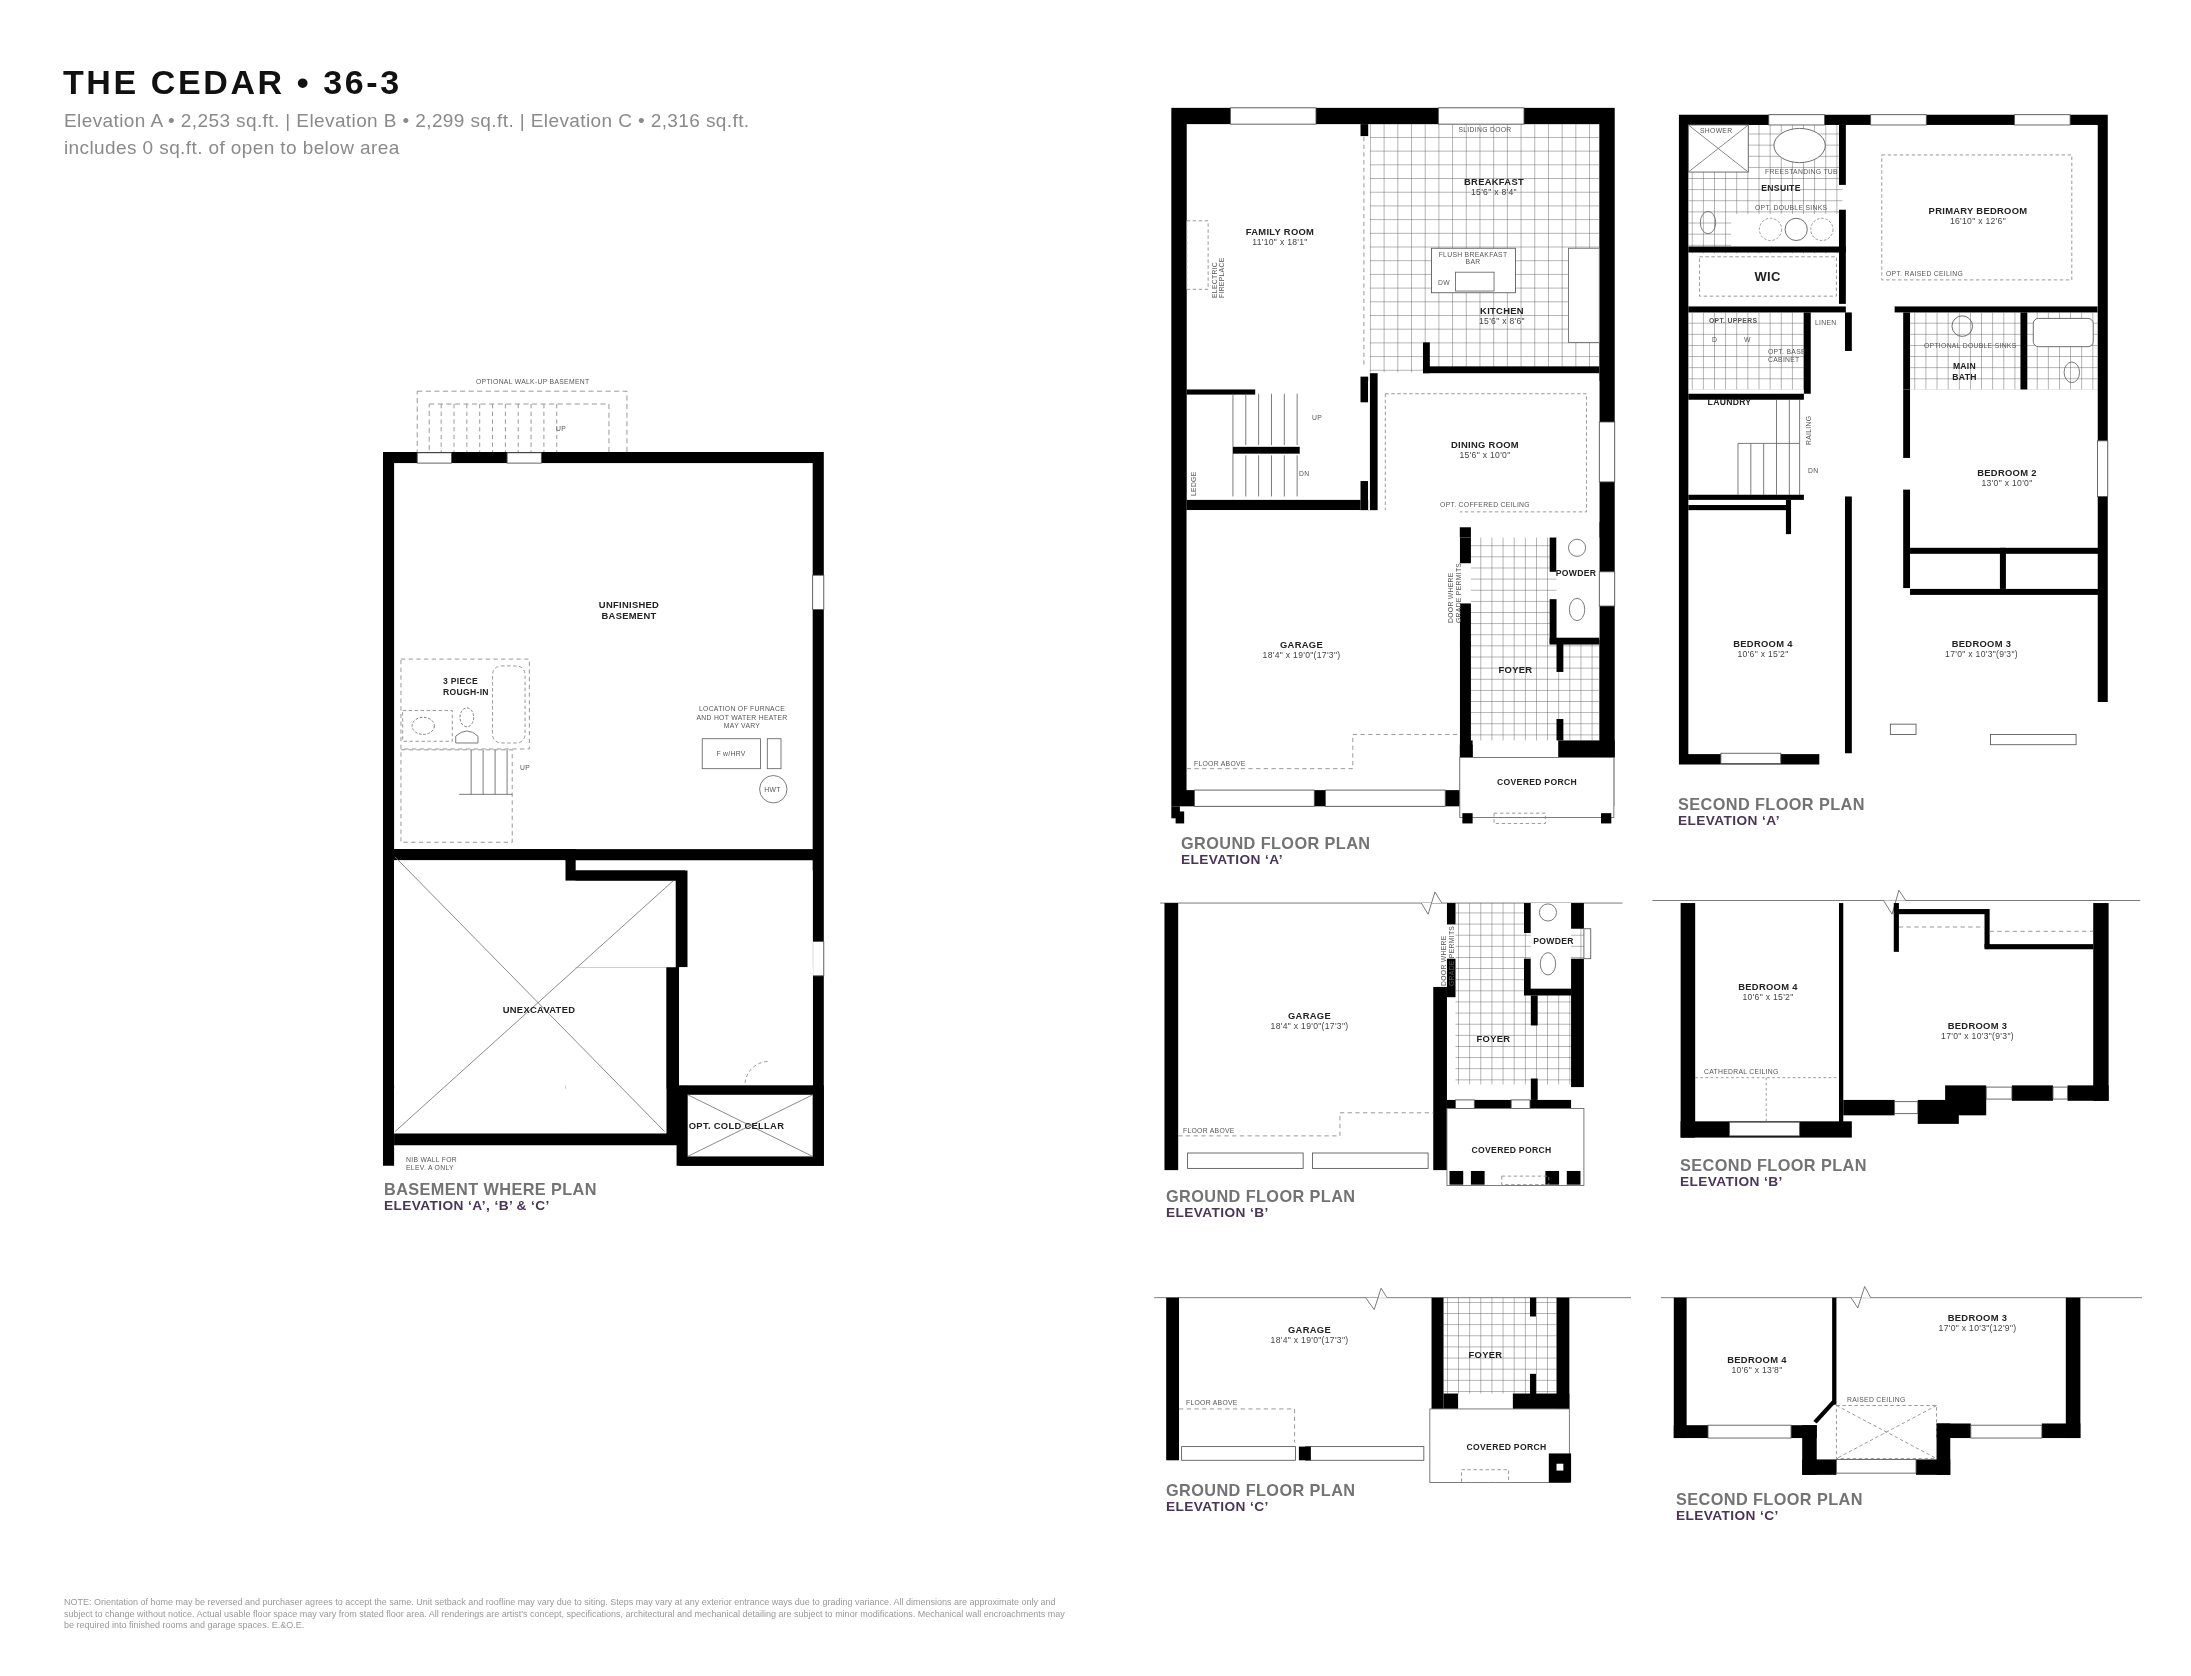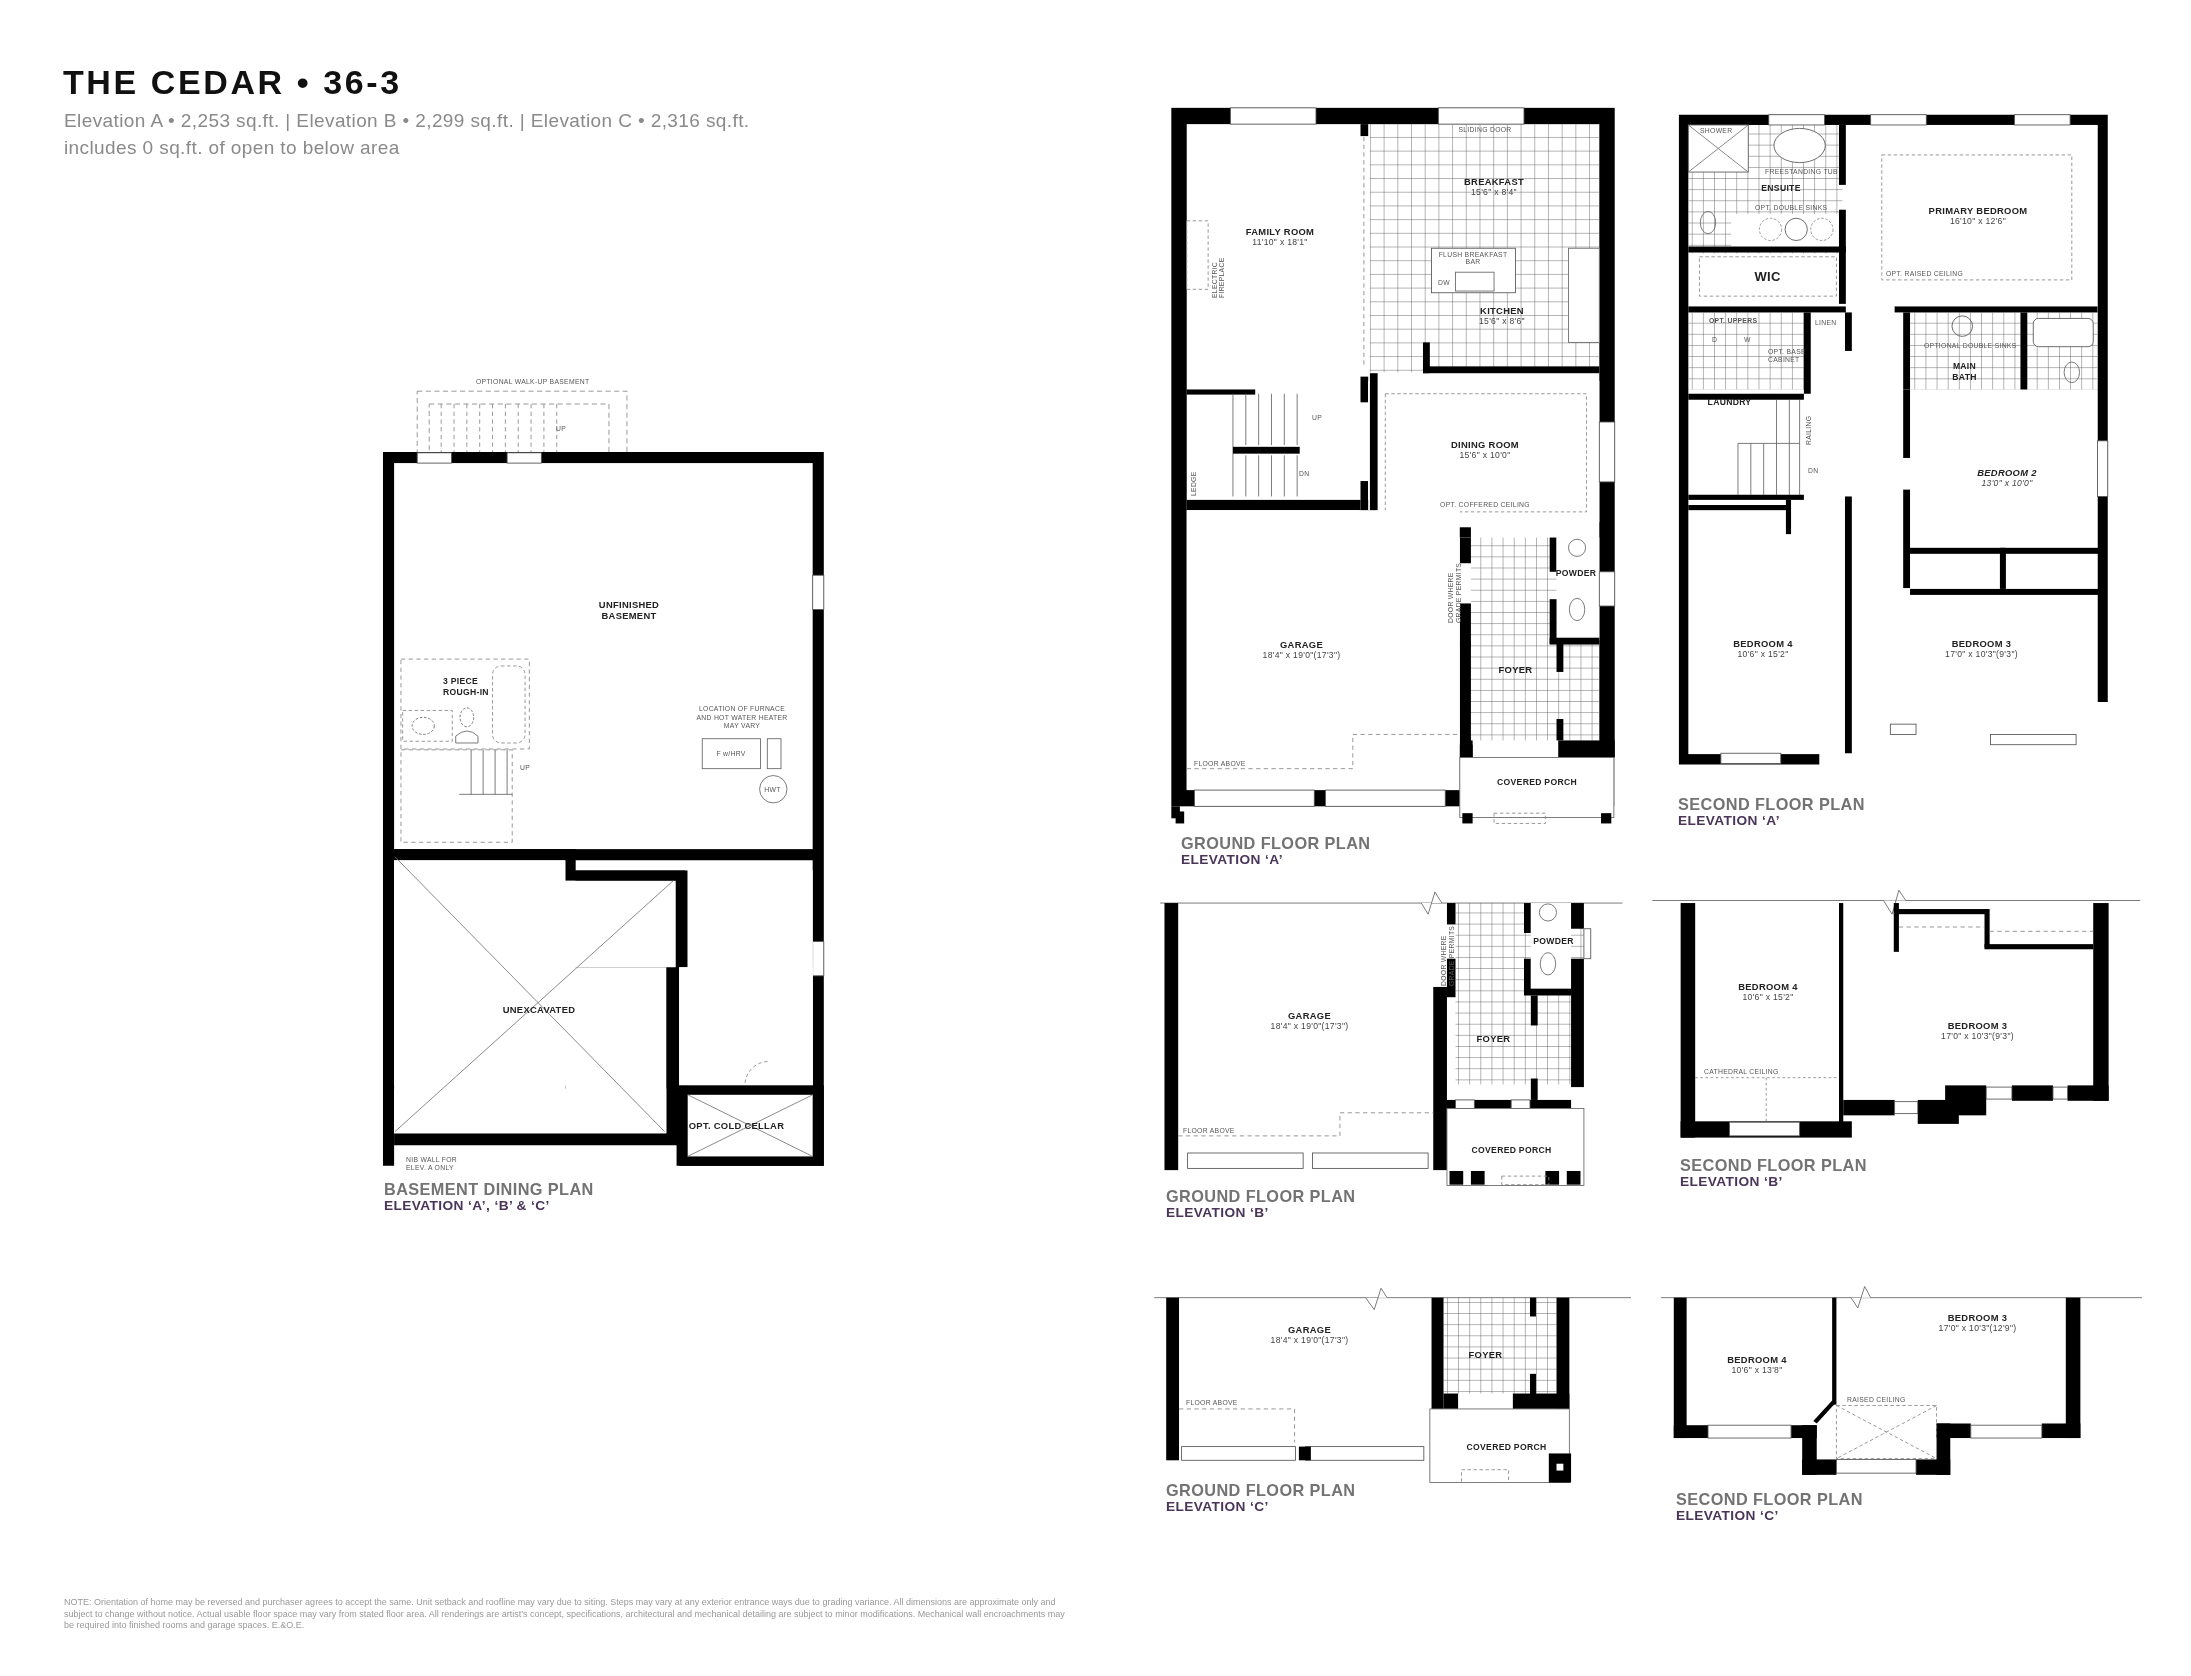--- a/index.html
+++ b/index.html
@@ -371,21 +371,21 @@
 </div>
 <div class="abs note" style="left:702px;top:750px;width:58px;text-align:center;">F w/HRV</div>
 <div class="abs note" style="left:759px;top:786px;width:27px;text-align:center;">HWT</div>
 <div class="abs room" style="left:479px;top:1004px;width:120px;">UNEXCAVATED</div>
 <div class="abs room" style="left:687px;top:1120px;width:99px;">OPT. COLD CELLAR</div>
 <div class="abs note" style="left:406px;top:1156px;line-height:7.7px;">
   <div>NIB WALL FOR</div>
   <div>ELEV. A ONLY</div>
 </div>
 <div class="abs" style="left:384px;top:1181px;">
-  <div class="plan-title">BASEMENT DINING PLAN</div>
+  <div class="plan-title">BASEMENT WHERE PLAN</div>
   <div class="plan-elev">ELEVATION ‘A’, ‘B’ &amp; ‘C’</div>
 </div>
 
 <div class="abs note" style="left:1455px;top:126px;width:60px;text-align:center;">SLIDING DOOR</div>
 <div class="abs" style="left:1447px;top:176px;width:94px;">
   <div class="room">BREAKFAST</div>
   <div class="dim">15'6" x 8'4"</div>
 </div>
 <div class="abs" style="left:1233px;top:226px;width:94px;">
   <div class="room">FAMILY ROOM</div>
@@ -441,21 +441,21 @@
 </div>
 <div class="abs note" style="left:1815px;top:319px;">LINEN</div>
 <div class="abs room" style="left:1704px;top:368px;width:51px;font-size:8.6px;margin-top:29px;">LAUNDRY</div>
 <div class="abs note" style="left:1924px;top:342px;">OPTIONAL DOUBLE SINKS</div>
 <div class="abs room" style="left:1943px;top:361px;width:43px;font-size:8.6px;">
   <div>MAIN</div>
   <div>BATH</div>
 </div>
 <div class="abs vtext" style="left:1805px;top:411px;height:34px;">RAILING</div>
 <div class="abs note" style="left:1808px;top:467px;">DN</div>
-<div class="abs" style="left:1960px;top:467px;width:94px;font-style:italic;">
+<div class="abs" style="left:1960px;top:467px;width:94px;">
   <div class="room">BEDROOM 2</div>
   <div class="dim">13'0" x 10'0"</div>
 </div>
 <div class="abs" style="left:1716px;top:638px;width:94px;">
   <div class="room">BEDROOM 4</div>
   <div class="dim">10'6" x 15'2"</div>
 </div>
 <div class="abs" style="left:1926px;top:638px;width:111px;">
   <div class="room">BEDROOM 3</div>
   <div class="dim">17'0" x 10'3"(9'3")</div>

